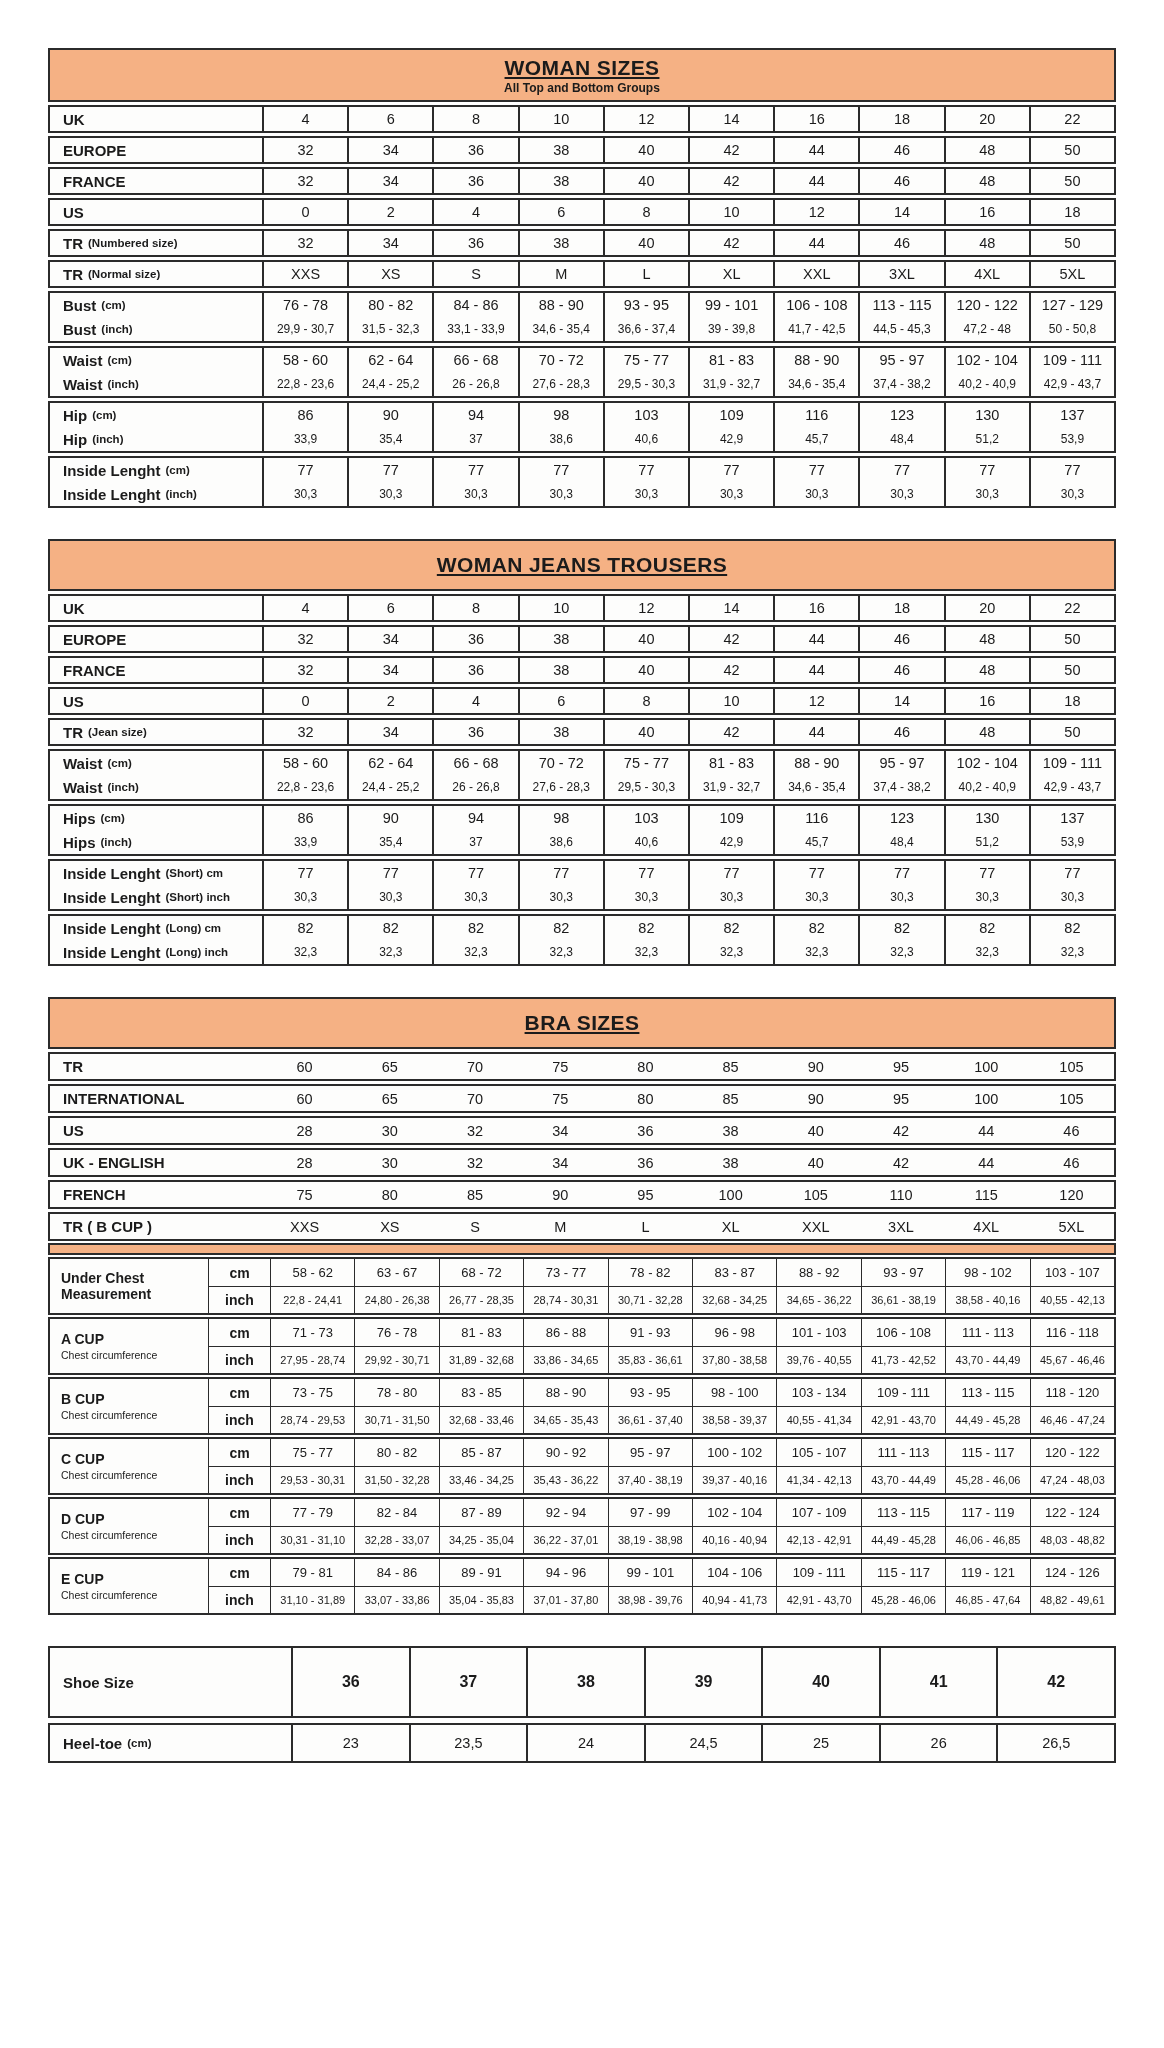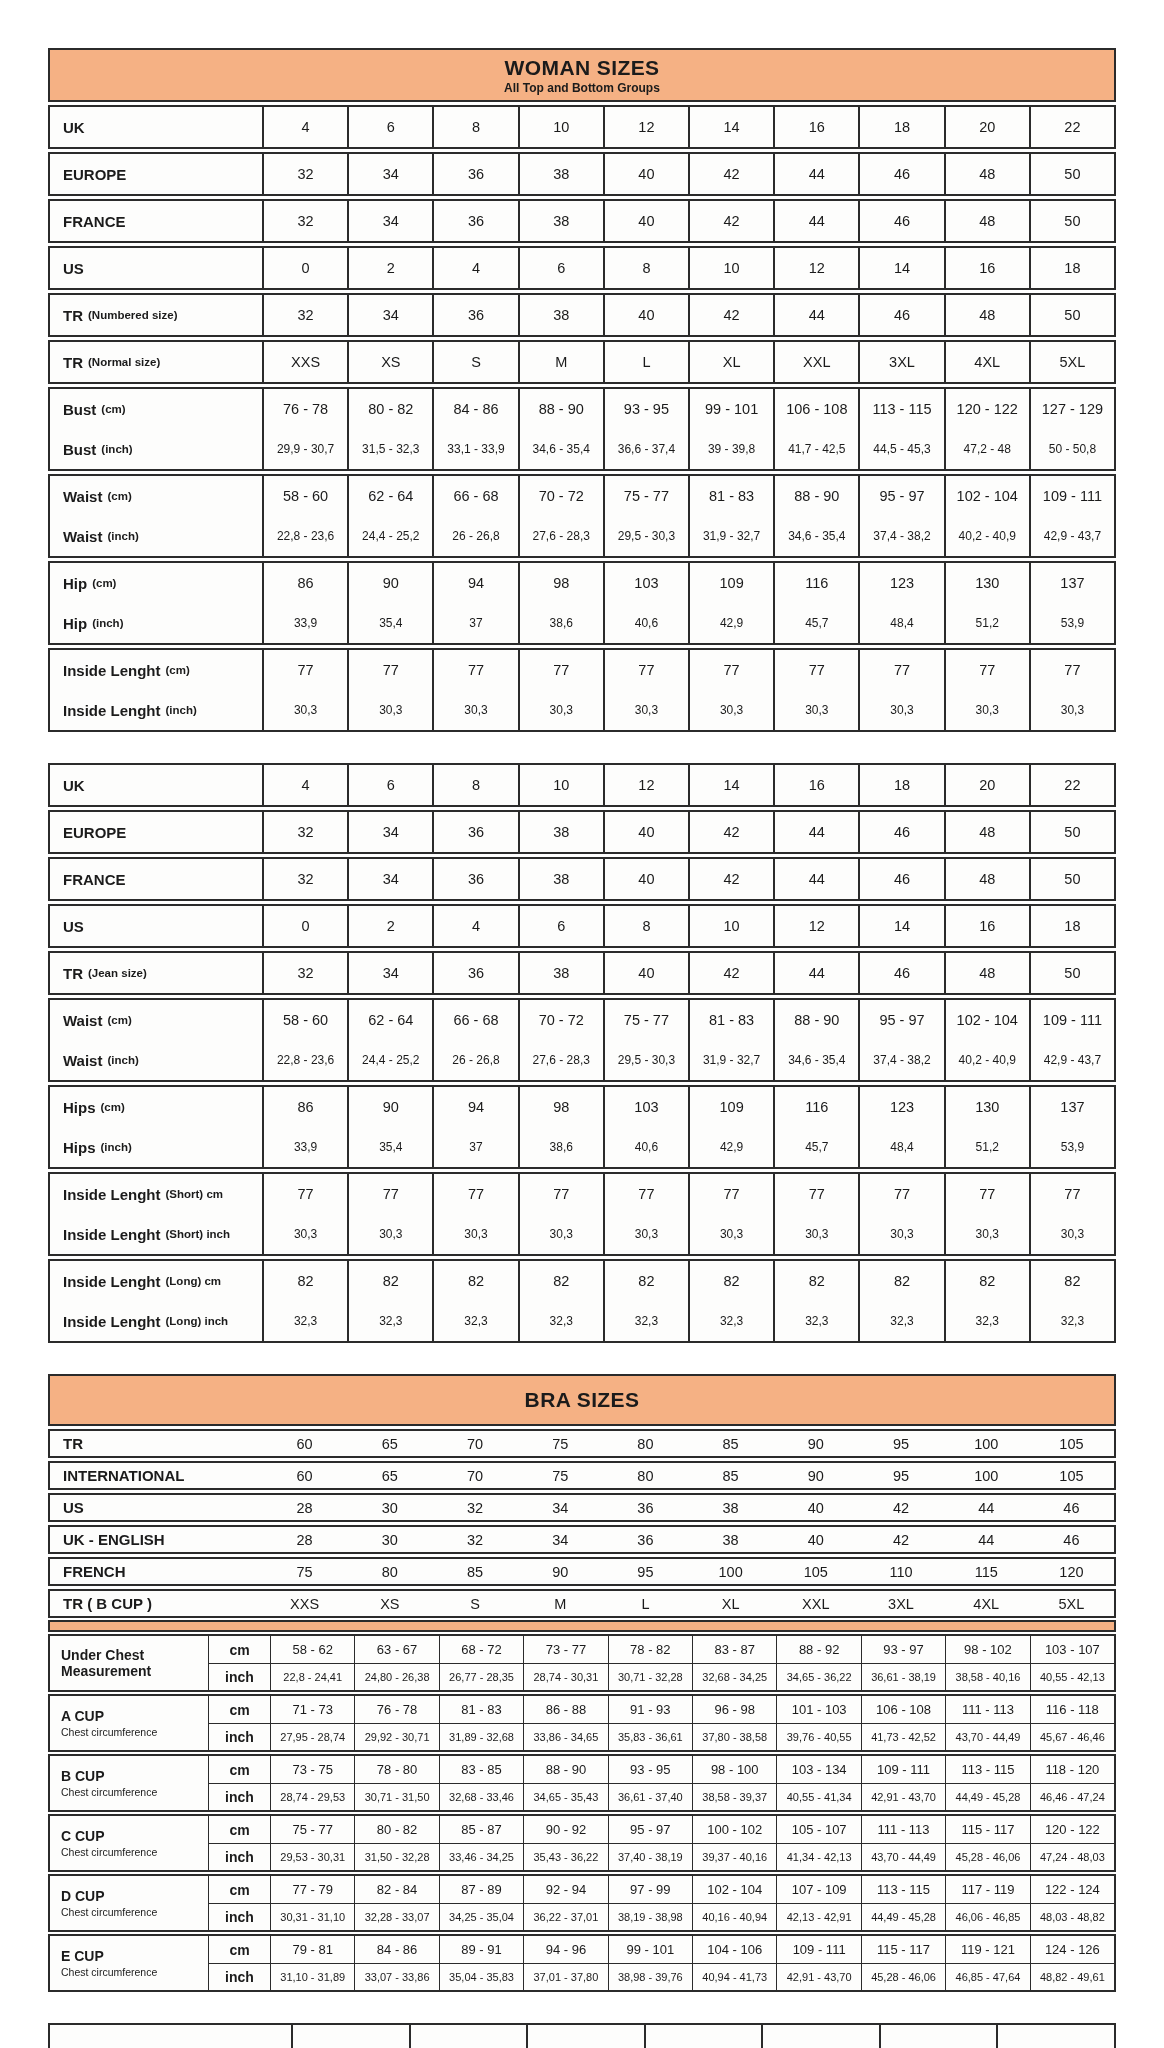--- a/index.html
+++ b/index.html
@@ -13,26 +13,26 @@
   body{
     width:1164px;height:2048px;background:#ffffff;color:var(--txt);
     font-family:"Liberation Sans", sans-serif;
   }
   .sheet{padding:48px 48px 0 48px;}
   section.size-table{margin-bottom:31px;}
 
   
   .tbl-header{background:var(--orange);border:2px solid var(--bd);text-align:center;padding:6px 4px 5px;}
   .tbl-header.no-sub{padding:12px 4px;}
-  .tbl-title{font-size:21px;font-weight:700;letter-spacing:.4px;}
+  .tbl-title{font-size:21px;font-weight:700;letter-spacing:.4px;text-decoration:underline;}
   .tbl-subtitle{font-size:12px;font-weight:700;margin-top:1px;}
 
   
   .group{border:2px solid var(--bd);margin-top:3px;background:var(--cell);}
-  .g-row{display:flex;height:40px;}
+  .g-row{display:flex;height:24px;}
   .label-cell{width:212px;flex:0 0 212px;display:flex;align-items:center;padding-left:13px;gap:5px;overflow:hidden;}
   .lbl-main{font-weight:700;font-size:15px;white-space:nowrap;}
   .lbl-note{font-weight:700;font-size:11.5px;white-space:nowrap;}
   .val{flex:1;border-left:2px solid var(--bd);display:flex;align-items:center;justify-content:center;font-size:14.5px;text-align:center;}
   .g-row.small .val{font-size:12px;}
 
   
   .bra-row{border:2px solid var(--bd);margin-top:3px;display:flex;height:29px;background:var(--cell);}
   .bra-row .val{border-left:none;font-size:14.5px;}
   .bra-sep{height:12px;background:var(--orange);border:2px solid var(--bd);margin-top:2px;}
@@ -302,20 +302,23 @@
           <div class="val">30,3</div>
           <div class="val">30,3</div>
           <div class="val">30,3</div>
           <div class="val">30,3</div>
           <div class="val">30,3</div>
           <div class="val">30,3</div>
         </div>
       </div>
     </section>
     <section class="size-table tbl-woman-jeans-trousers">
+      <div class="tbl-header no-sub">
+        <div class="tbl-title">WOMAN JEANS TROUSERS</div>
+      </div>
       <div class="group group-0">
         <div class="g-row">
           <div class="label-cell">
             <span class="lbl-main">UK</span>
           </div>
           <div class="val">4</div>
           <div class="val">6</div>
           <div class="val">8</div>
           <div class="val">10</div>
           <div class="val">12</div>

